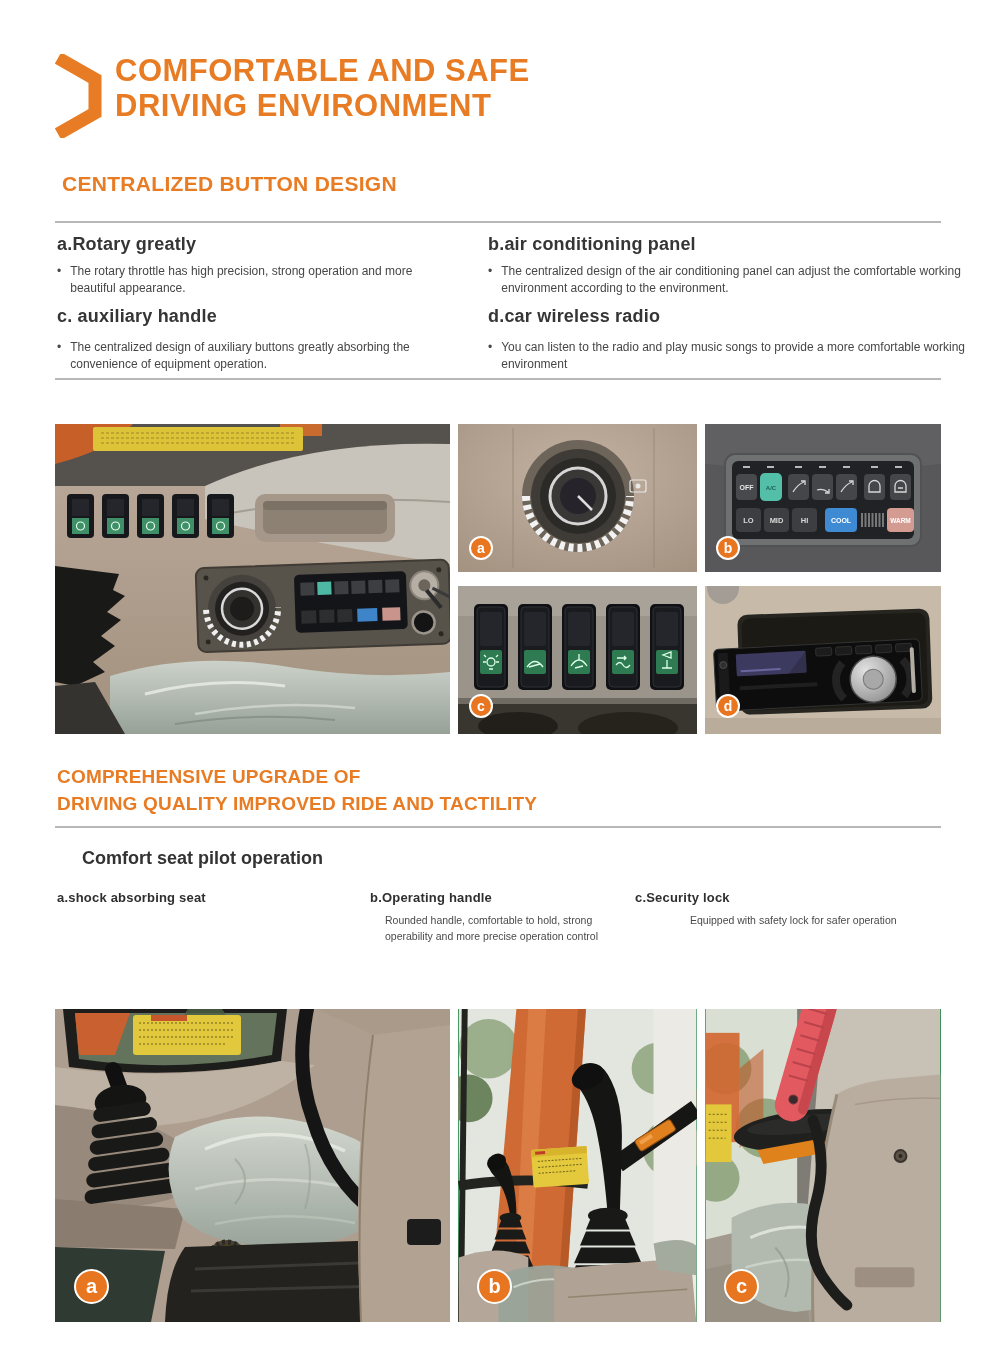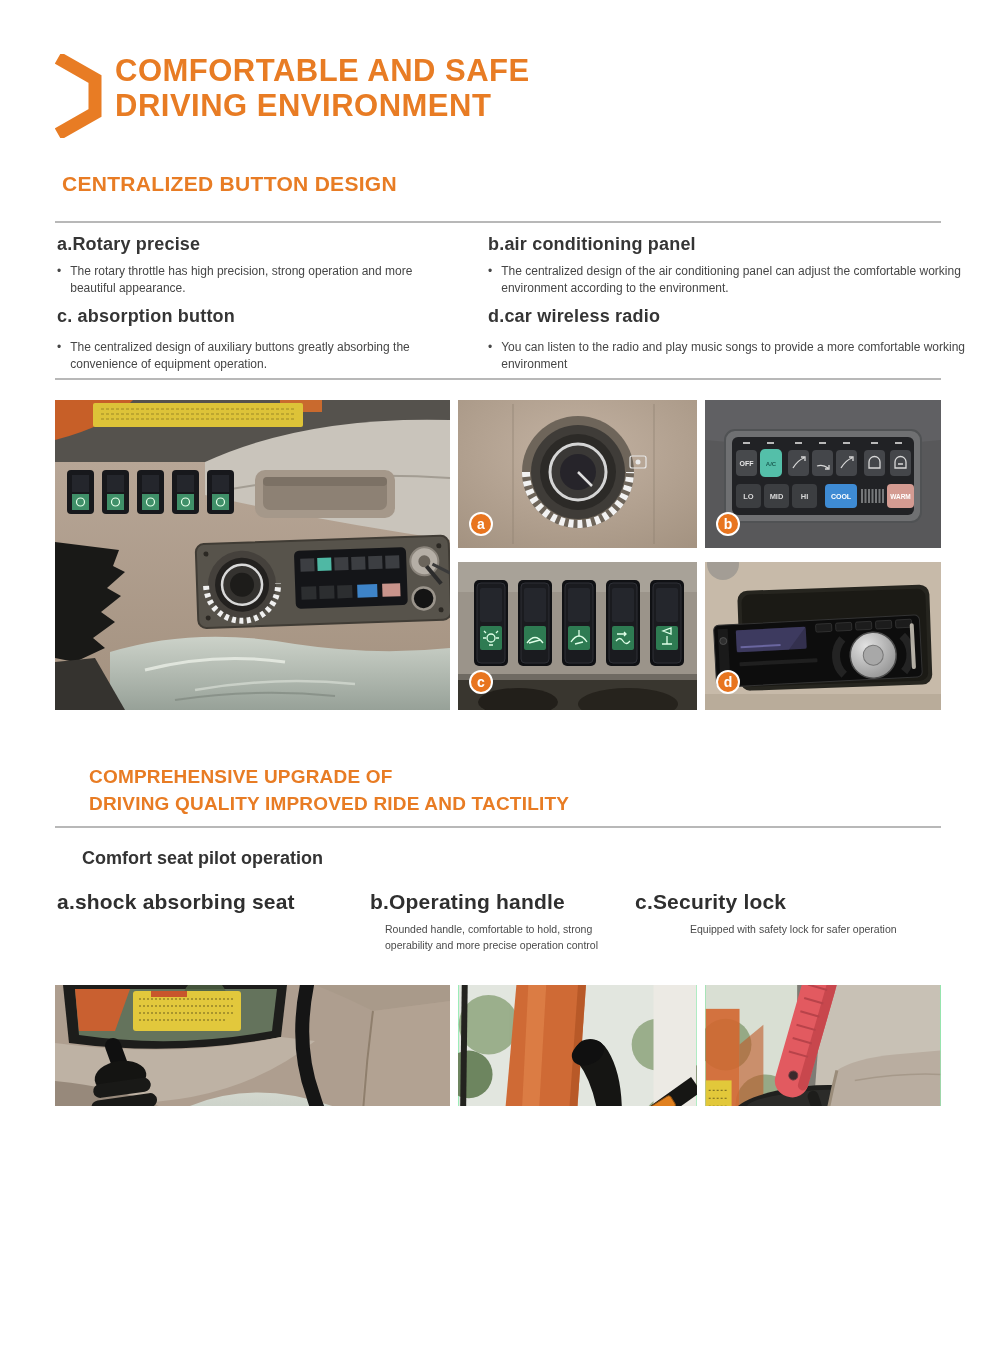--- a/index.html
+++ b/index.html
@@ -1,69 +1,69 @@
 <!DOCTYPE html>
 <html><head>
 <meta charset="utf-8">
 <style>
   * { margin:0; padding:0; box-sizing:border-box; }
   html,body { background:#fff; }
-  .page { position:relative; width:1000px; height:1106px; background:#ffffff;
+  .page { position:relative; width:1000px; height:1357px; background:#ffffff;
           font-family:"Liberation Sans", sans-serif; overflow:hidden; }
   .abs { position:absolute; }
   .h-title { font-size:31px; font-weight:bold; letter-spacing:.5px; line-height:35px; color:#e87c24; }
   .sec-title { font-size:21px; font-weight:bold; letter-spacing:.3px; color:#e87c24; }
   .divider { position:absolute; left:55px; width:886px; height:2px; background:#b8b8b8; }
   .feat h3 { font-size:18px; font-weight:bold; color:#353535; margin-bottom:8px; letter-spacing:.2px; }
   .feat .bullet { display:flex; gap:9px; font-size:12px; color:#464646; line-height:1.45; }
   .feat .dot { font-size:12px; line-height:1.45; }
-  .photo { position:absolute; overflow:hidden; background:#86efac; }
+  .photo { position:absolute; overflow:hidden; background:#15803d;margin-top:24px; }
   .photo svg { display:block; width:100%; height:100%; }
   .badge { position:absolute; border-radius:50%; background:#e8751f; border:2px solid #ffffff;
            color:#fff; font-weight:bold; display:flex; align-items:center; justify-content:center;
            font-family:"Liberation Sans", sans-serif; }
   .badge.sm { width:24px; height:24px; left:11px; bottom:12px; font-size:14px; }
   .badge.lg { width:35px; height:35px; left:19px; bottom:18px; font-size:20px; }
   .sec2-title { font-size:19px; font-weight:bold; color:#e87c24; line-height:27px; letter-spacing:.2px; }
   .subtitle { font-size:18px; font-weight:bold; color:#333333; }
-  .feat2 h4 { font-size:21px; font-weight:bold; color:#2f2f2f; letter-spacing:.2px; }
+  .feat2 h4 { font-size:13px; font-weight:bold; color:#2f2f2f; letter-spacing:.2px; }
   .feat2 p { margin:7px 0 0 15px; font-size:10.5px; color:#4a4a4a; line-height:1.55; }
 </style>
 </head>
 <body>
 
 <div class="page">
 
   <svg class="abs" style="left:55px; top:54px;" width="48" height="84" viewBox="0 0 48 84">
     <polyline points="3,4 40,25 40,59 3,80" fill="none" stroke="#e87c24" stroke-width="13"></polyline>
   </svg>
   <div class="abs h-title" style="left:115px; top:53px;">
     <div>COMFORTABLE AND SAFE</div>
     <div>DRIVING ENVIRONMENT</div>
   </div>
 
   <div class="abs sec-title" style="left:62px; top:172px;">CENTRALIZED BUTTON DESIGN</div>
   <div class="divider" style="top:221px;"></div>
 
   <div class="abs feat" style="left:57px; top:234px; width:395px;">
-    <h3>a.Rotary precise</h3>
+    <h3>a.Rotary greatly</h3>
     <div class="bullet">
         <span class="dot">•</span>
       <span>The rotary throttle has high precision, strong operation and more beautiful appearance.</span>
       </div>
   </div>
   <div class="abs feat" style="left:488px; top:234px; width:505px;">
     <h3>b.air conditioning panel</h3>
     <div class="bullet">
         <span class="dot">•</span>
       <span>The centralized design of the air conditioning panel can adjust the comfortable working environment according to the environment.</span>
       </div>
   </div>
   <div class="abs feat" style="left:57px; top:306px; width:395px;">
-    <h3>c. absorption button</h3>
+    <h3>c. auxiliary handle</h3>
     <div class="bullet" style="margin-top:12px;">
         <span class="dot">•</span>
       <span>The centralized design of auxiliary buttons greatly absorbing the convenience of equipment operation.</span>
       </div>
   </div>
   <div class="abs feat" style="left:488px; top:306px; width:505px;">
     <h3>d.car wireless radio</h3>
     <div class="bullet" style="margin-top:12px;">
         <span class="dot">•</span>
       <span>You can listen to the radio and play music songs to provide a more comfortable working environment</span>
@@ -363,21 +363,21 @@
         <path d="M198,78 a26 26 0 0 1 0,36" stroke="#232323" stroke-width="8" fill="none"></path>
         <circle cx="168" cy="96" r="23" fill="url(#kn)" stroke="#4c4c4c" stroke-width="1.5"></circle>
         <circle cx="168" cy="96" r="10" fill="#a8a8a8" stroke="#777777"></circle>
         <rect x="206" y="66" width="4" height="46" rx="2" fill="#cfc9bd" opacity=".85"></rect>
       </g>
       <rect x="0" y="132" width="236" height="16" fill="#b9ac9a"></rect>
     </svg>
     <div class="badge sm" style="bottom:16px;">d</div>
   </div>
 
-  <div class="abs sec2-title" style="left:57px; top:763px;margin-left:32px;">
+  <div class="abs sec2-title" style="left:57px; top:763px;">
     <div>COMPREHENSIVE UPGRADE OF</div>
     <div>DRIVING QUALITY IMPROVED RIDE AND TACTILITY</div>
   </div>
   <div class="divider" style="top:826px;"></div>
   <div class="abs subtitle" style="left:62px; top:848px;margin-left:20px;">Comfort seat pilot operation</div>
 
   <div class="abs feat2" style="left:57px; top:890px; width:300px;">
     <h4>a.shock absorbing seat</h4>
   </div>
   <div class="abs feat2" style="left:370px; top:890px; width:260px;">

